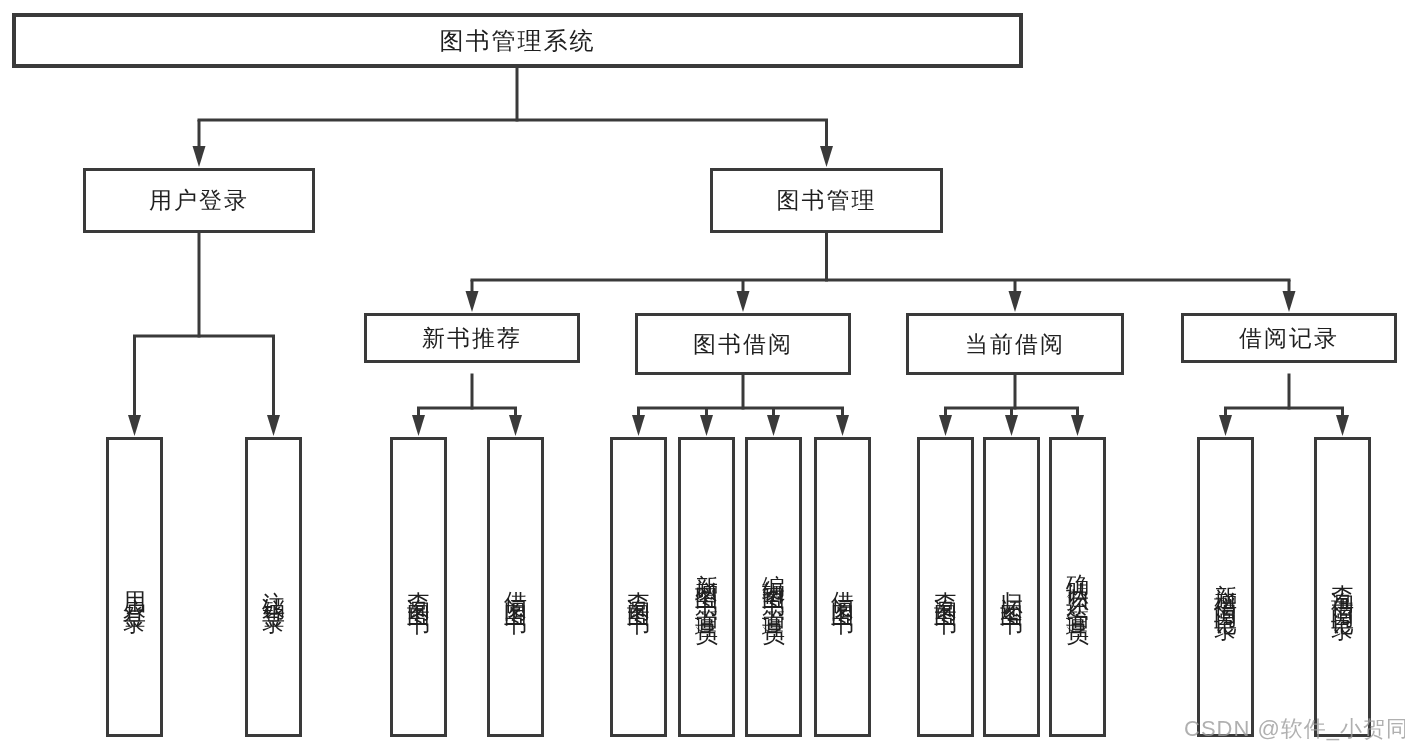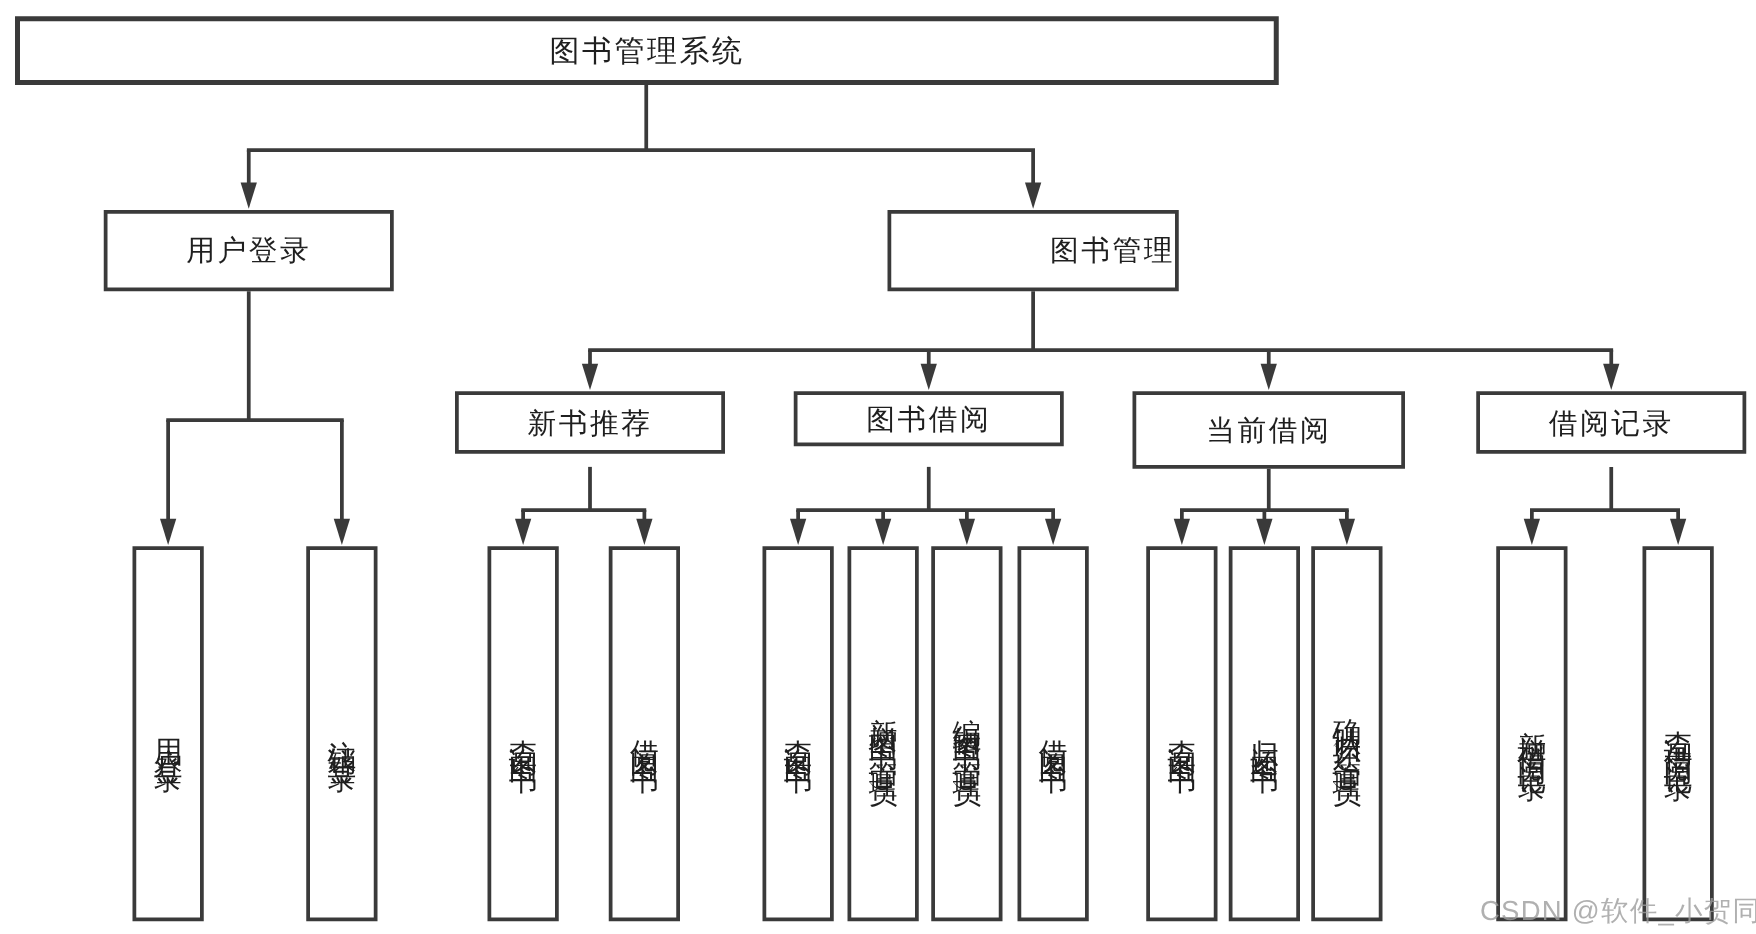--- a/index.html
+++ b/index.html
@@ -125,28 +125,28 @@
       <polygon points="1336,415 1349,415 1342.5,436" fill="#3a3a3a"></polygon>
     </svg>
 
   <div class="box h-box root-box" style="left:12px; top:13px; width:1011px; height:55px;text-align:center;">
     <span>图书管理系统</span>
   </div>
 
   <div class="box h-box" style="left:83px; top:168px; width:232px; height:65px;">
     <span>用户登录</span>
   </div>
-  <div class="box h-box" style="left:710px; top:168px; width:233px; height:65px;justify-content:flex-end;">
+  <div class="box h-box" style="left:710px; top:168px; width:233px; height:65px;">
     <span>图书管理</span>
   </div>
 
   <div class="box h-box" style="left:364px; top:313px; width:216px; height:50px;">
     <span>新书推荐</span>
   </div>
-  <div class="box h-box" style="left:635px; top:313px; width:216px; height:44px;">
+  <div class="box h-box" style="left:635px; top:313px; width:216px; height:62px;">
     <span>图书借阅</span>
   </div>
   <div class="box h-box" style="left:906px; top:313px; width:218px; height:62px;">
     <span>当前借阅</span>
   </div>
   <div class="box h-box" style="left:1181px; top:313px; width:216px; height:50px;">
     <span>借阅记录</span>
   </div>
 
   <div class="box v-box" style="left:106px;">

